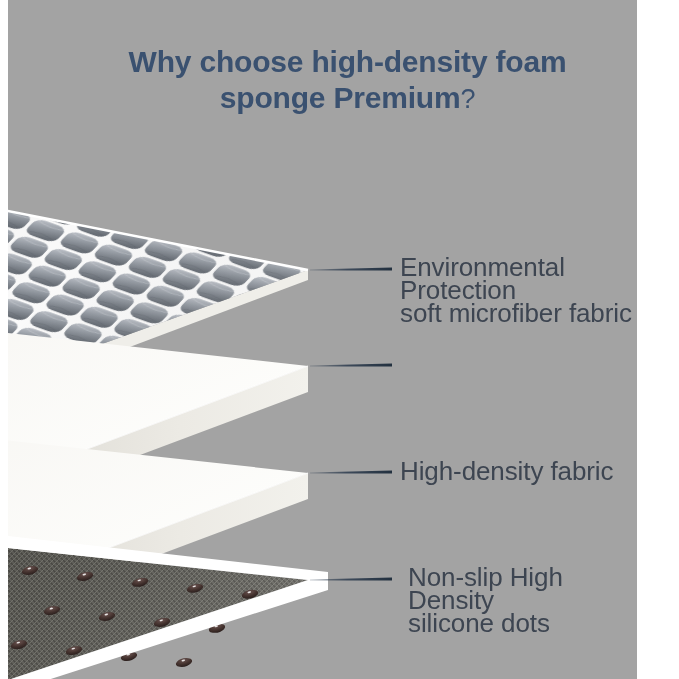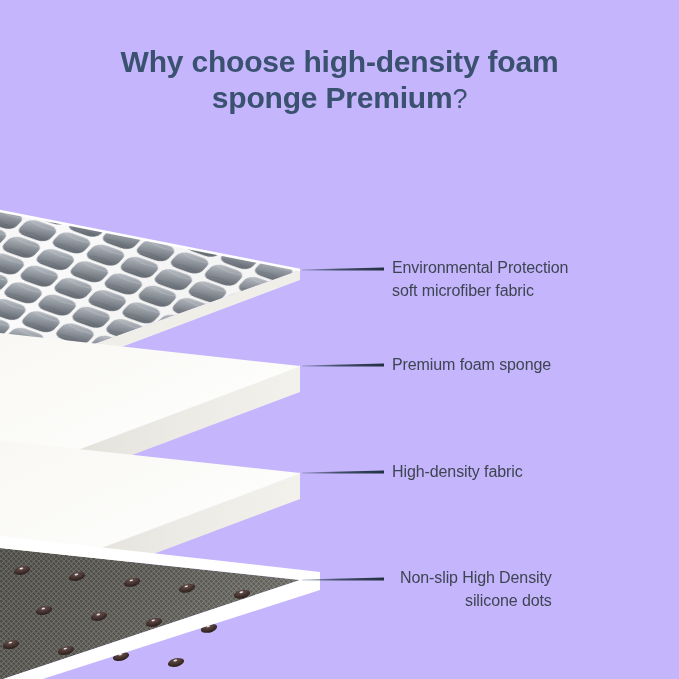--- a/index.html
+++ b/index.html
@@ -6,22 +6,23 @@
   body{
     width:679px;height:679px;
     background:#ffffff;
     font-family:"Liberation Sans", sans-serif;
     overflow:hidden;
     position:relative;
   }
   #infographic{
     position:absolute;
     inset:0;
-    width:679px;height:679px;
-    background:#c4b5fd;
+    width:629px;height:679px;
+    background:#a3a3a3;
+    margin-left:8px;
   }
 
   
   .title-block{
     position:absolute;
     top:44px; left:0; width:679px;
     text-align:center;
     line-height:36px;
   }
   .title-line{
@@ -41,29 +42,29 @@
   #stack{
     position:absolute;
     top:0; left:0;
     width:679px;height:679px;
   }
 
   
   .callout{
     position:absolute;
     color:#3d4551;
-    font-size:16px;
+    font-size:26px;
     line-height:23px;
     white-space:pre-line;
     letter-spacing:-0.1px;
   }
   #callout-1{ left:392px; top:256px; }
   #callout-2{ left:392px; top:353px; }
   #callout-3{ left:392px; top:460px; }
-  #callout-4{ left:400px; top:566px;text-align:right; }
+  #callout-4{ left:400px; top:566px; }
 </style>
 </head>
 <body>
 
 <div id="infographic">
 
   <div class="title-block">
     <span class="title-line">Why choose high-density foam</span>
     <span class="title-line"><span>sponge Premium</span><span class="title-q">?</span></span>
   </div>
@@ -331,20 +332,19 @@
       <path d="M302,269.5 L384,267.6 L384,270.4 L302,270.5 Z" fill="url(#leadGrad)"></path>
       <path d="M302,365.5 L384,363.6 L384,366.4 L302,366.5 Z" fill="url(#leadGrad)"></path>
       <path d="M302,472.5 L384,470.6 L384,473.4 L302,473.5 Z" fill="url(#leadGrad)"></path>
       <path d="M302,579.5 L384,577.6 L384,580.4 L302,580.5 Z" fill="url(#leadGrad)"></path>
     </g>
   </svg>
 
   <div class="callout" id="callout-1">Environmental Protection
 soft microfiber fabric</div>
 
-  <div class="callout" id="callout-2">Premium foam sponge</div>
 
   <div class="callout" id="callout-3">High-density fabric</div>
 
   <div class="callout" id="callout-4">Non-slip High Density
 silicone dots</div>
 
 </div>
 
 </body></html>

